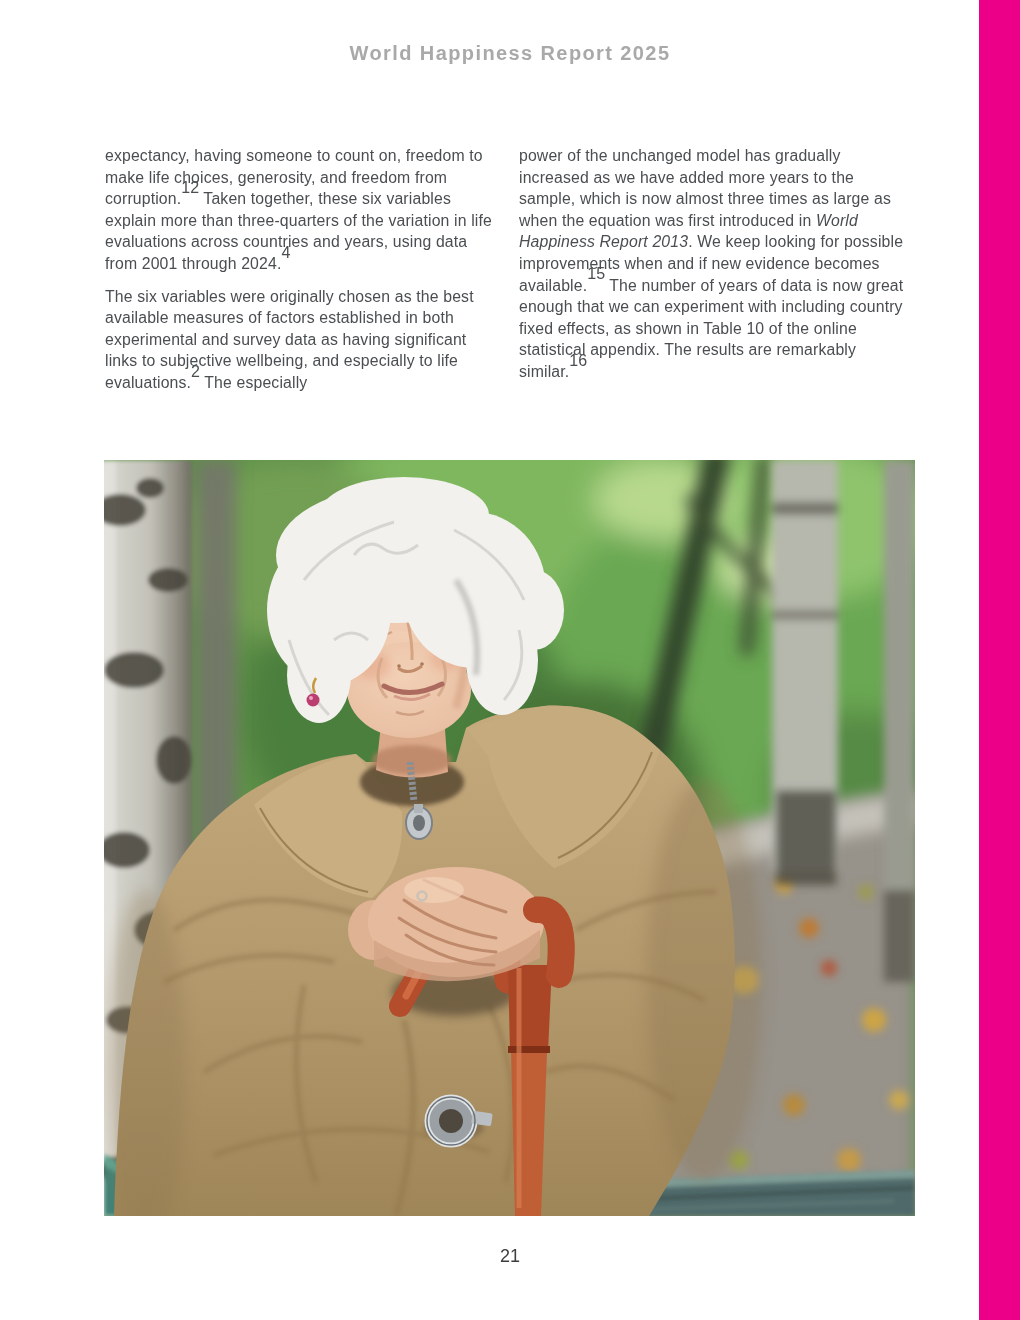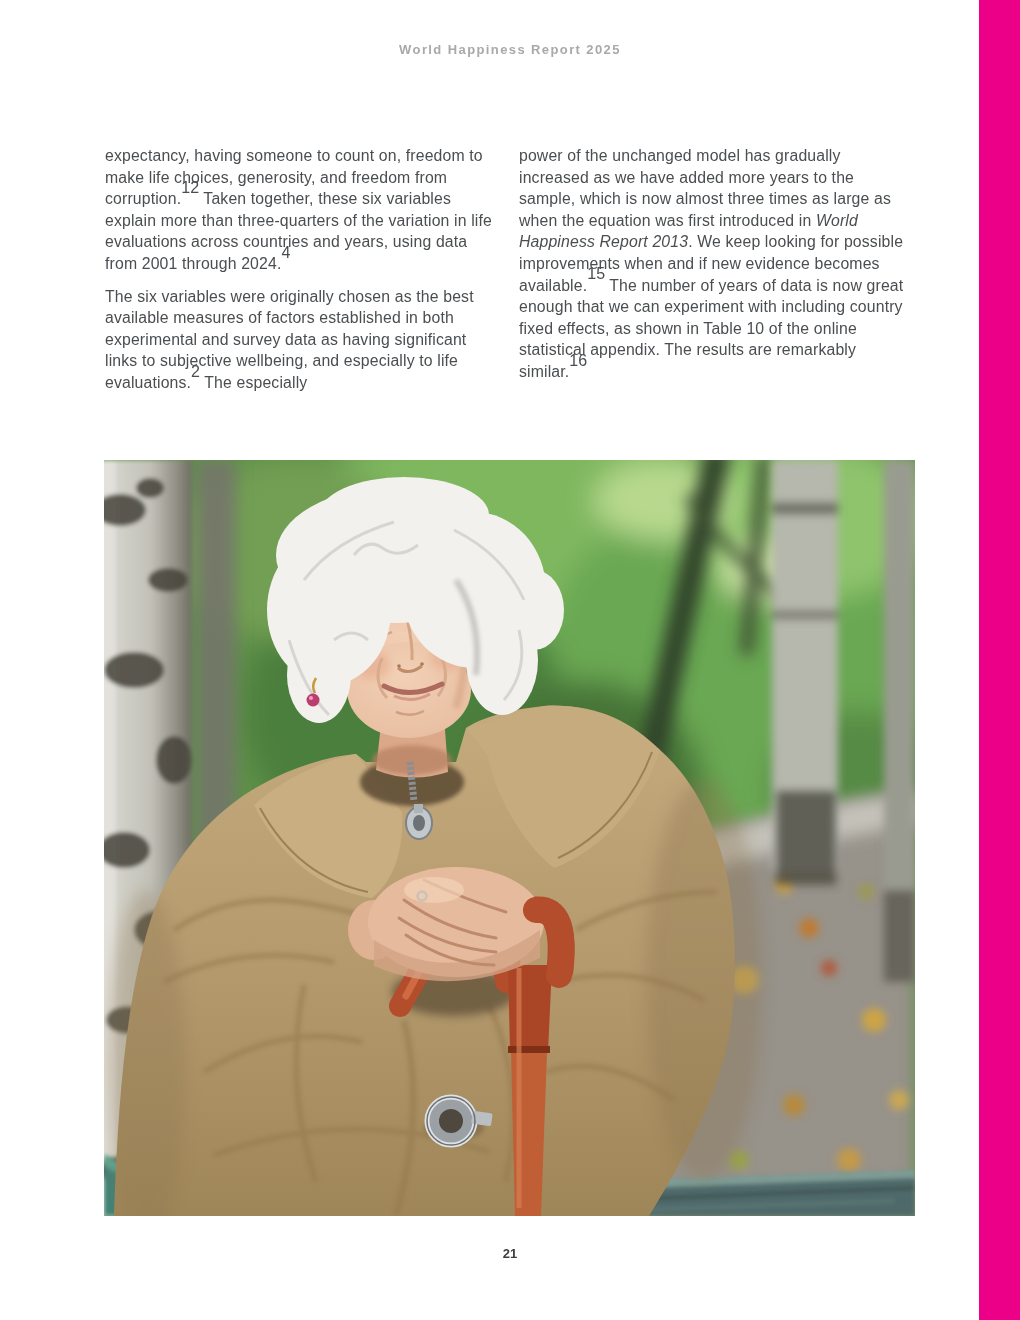--- a/index.html
+++ b/index.html
@@ -8,42 +8,42 @@
     width:1020px;height:1320px;
     margin:0 auto;
     background:#ffffff;
     font-family:"Liberation Sans", sans-serif;
     overflow:hidden;
   }
   .header-title{
     position:absolute;top:42px;left:0;width:1020px;
     text-align:center;
     color:#a9a9a9;
-    font-size:13px;font-weight:bold;letter-spacing:1.4px;
+    font-size:20px;font-weight:bold;letter-spacing:1.4px;
   }
   .columns{
     position:absolute;left:105px;top:145px;width:805px;
     display:flex;gap:23px;
   }
   .col{
     width:391px;
     color:#4a4e51;
     font-size:15.8px;line-height:21.6px;letter-spacing:0.15px;
   }
   .col p{margin:0 0 11px 0;}
   .col sup{font-size:16px;line-height:0;position:relative;top:-5px;letter-spacing:0;}
   .col i{font-style:italic;}
   .photo-fig{
     position:absolute;left:104px;top:460px;width:811px;height:756px;margin:0;
   }
   .photo-fig svg{display:block;width:100%;height:100%;}
   .page-number{
     position:absolute;top:1246px;left:0;width:1020px;
     text-align:center;
-    color:#3d3d3d;font-size:13px;font-weight:bold;
+    color:#3d3d3d;font-size:18px;font-weight:normal;
   }
   .accent-bar{
     position:absolute;top:0;right:0;width:41px;height:1320px;
     background:#EC0087;
   }
 </style>
 </head>
 <body>
 
 <div class="page">

